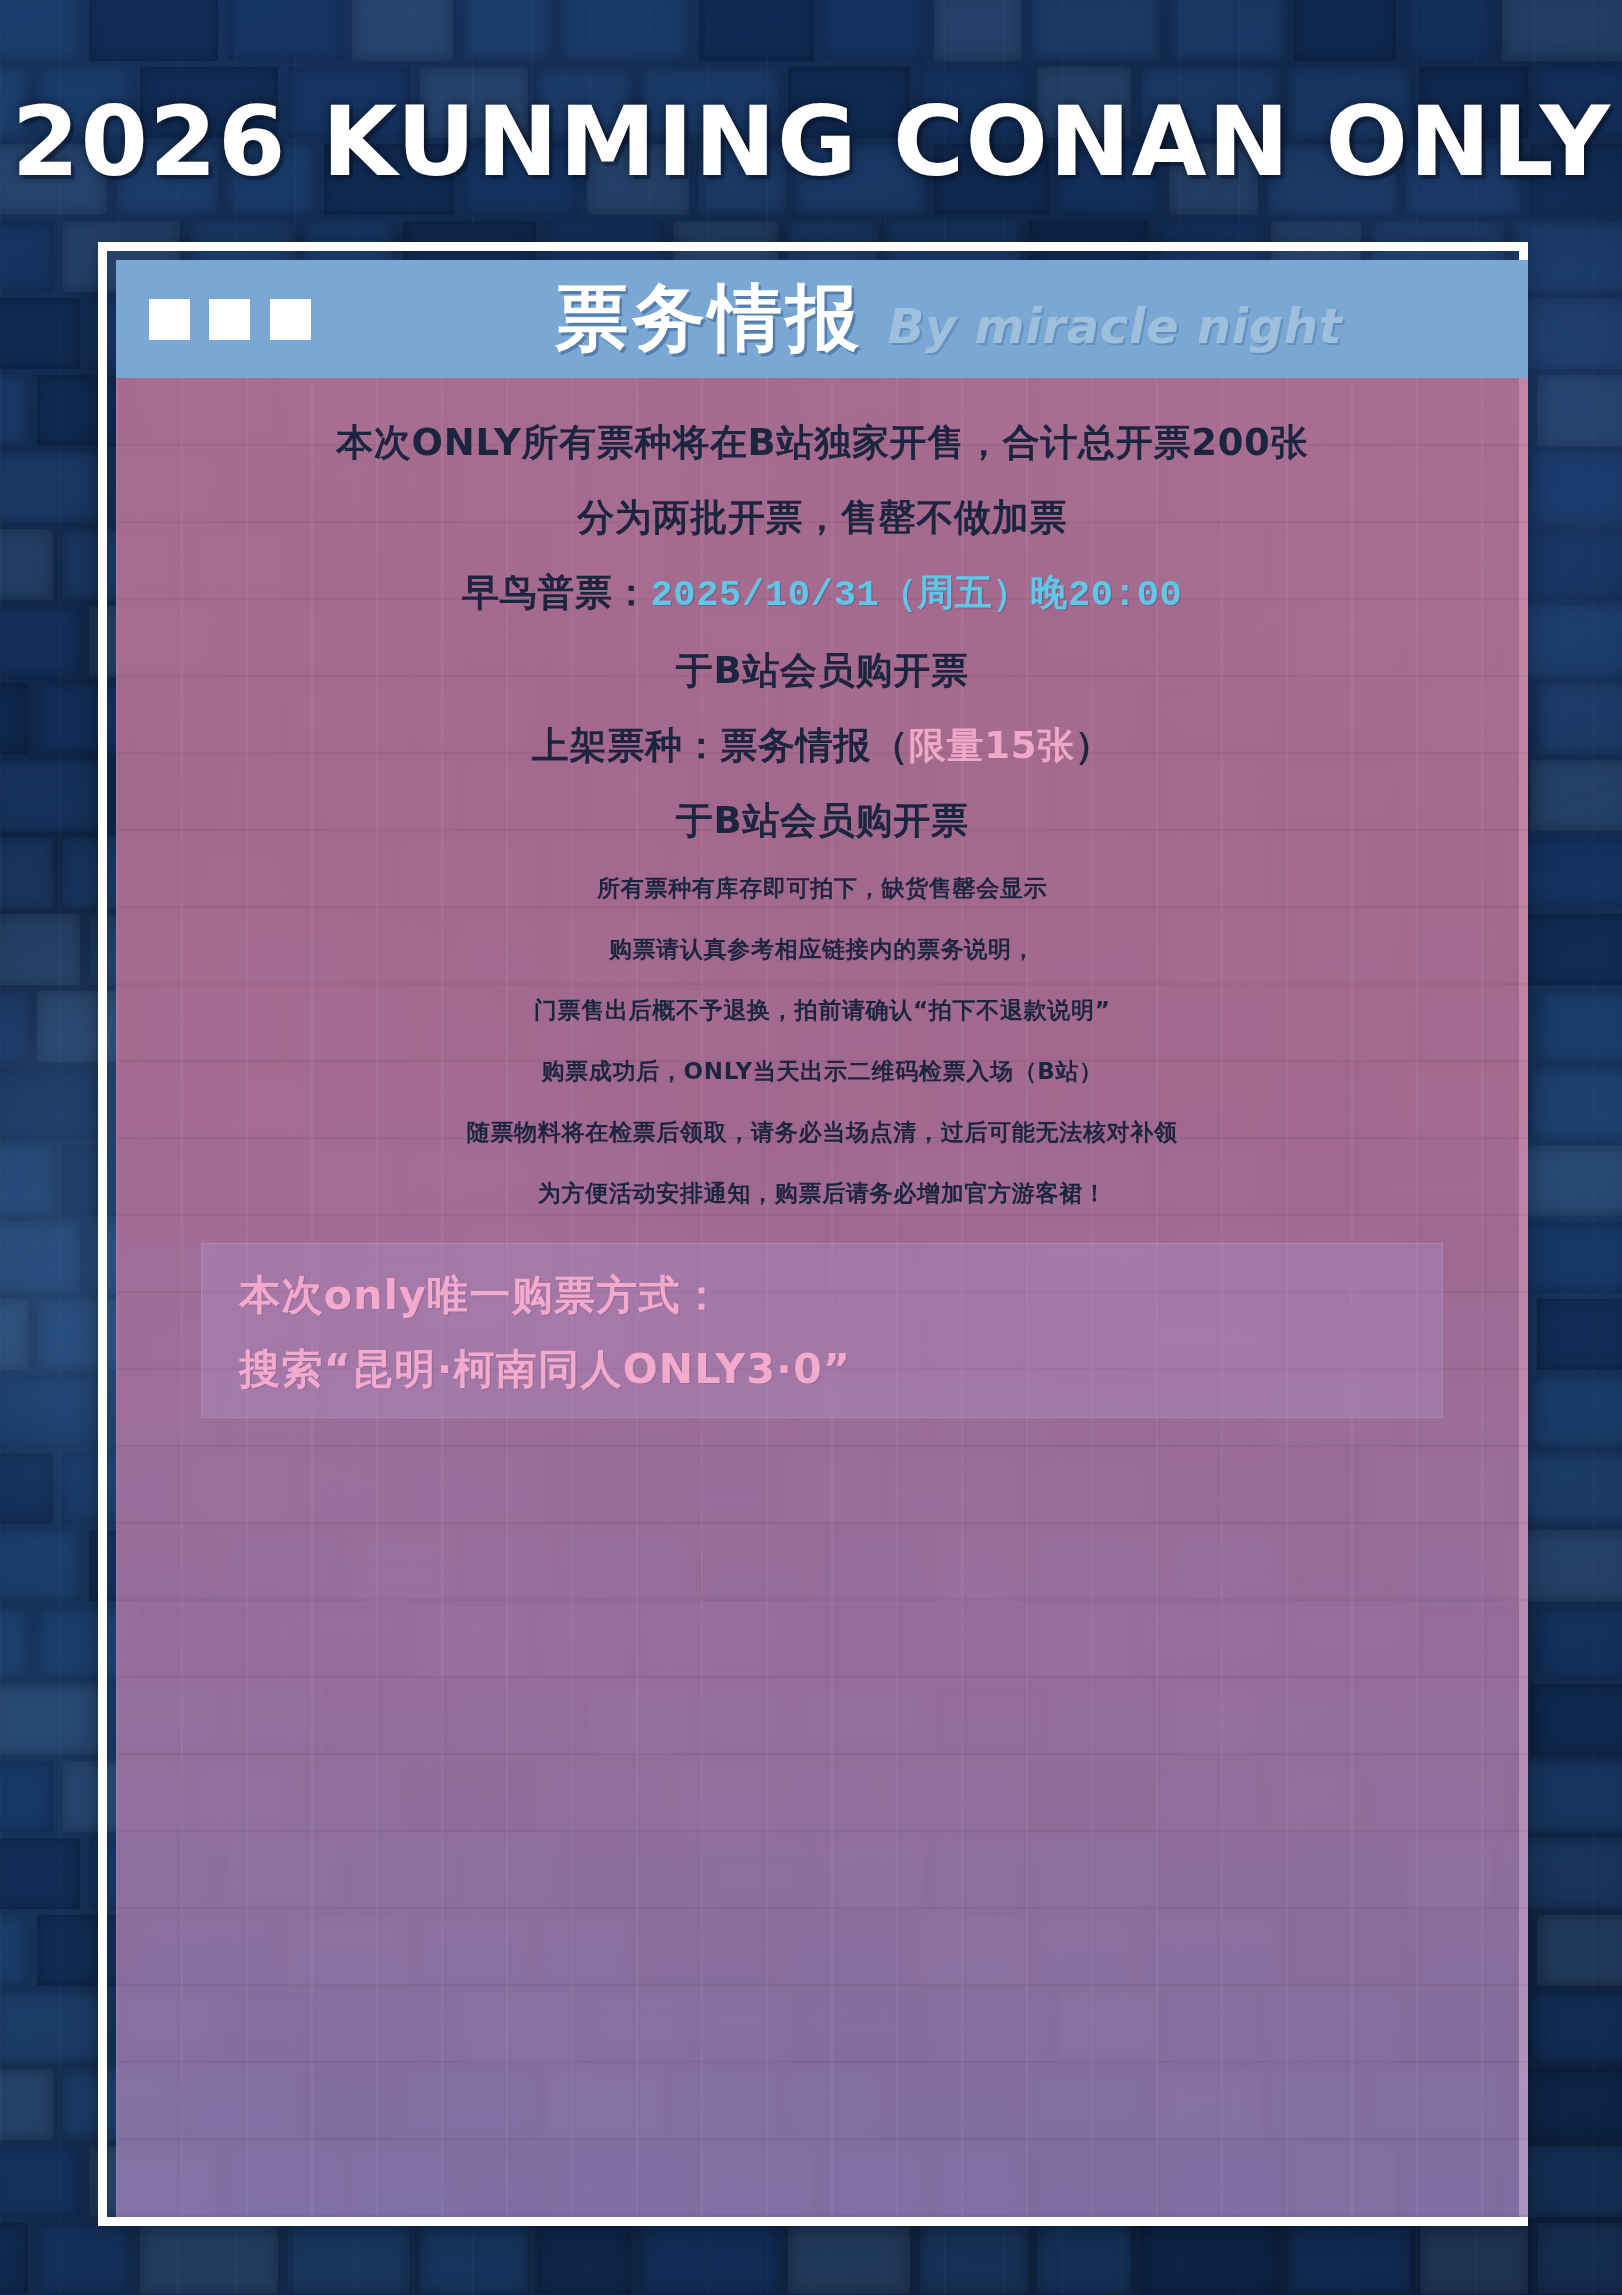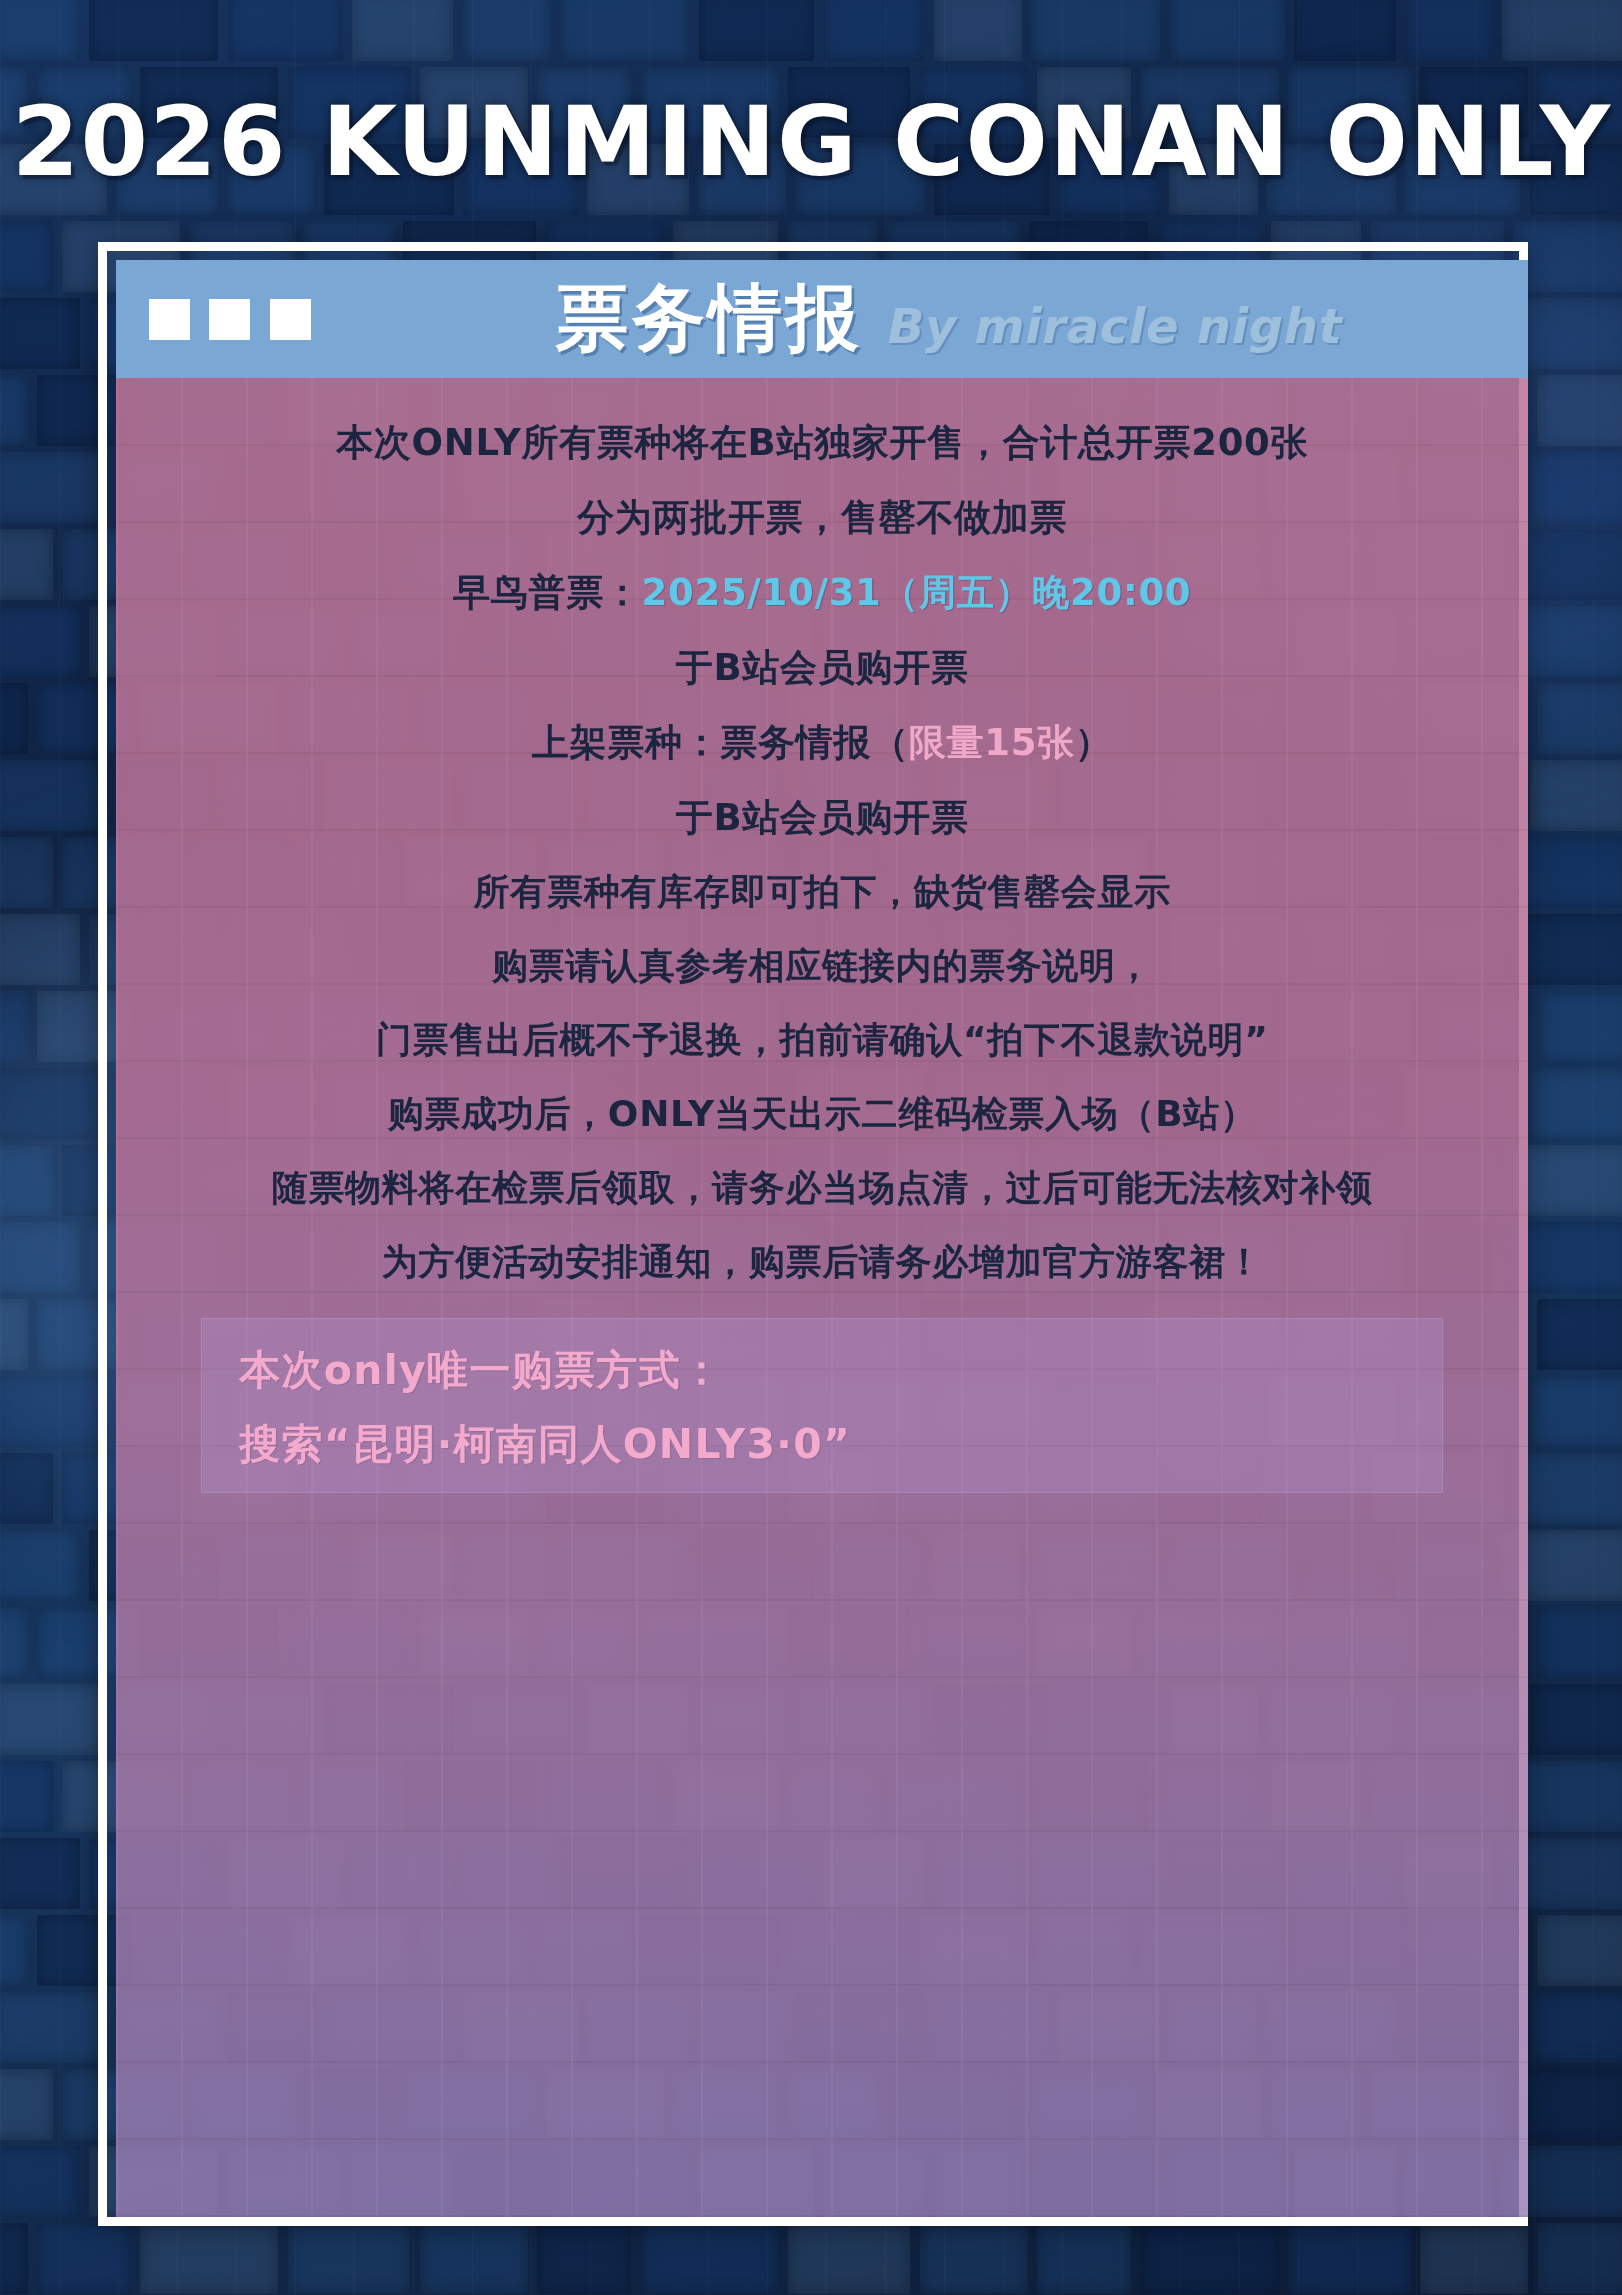--- a/index.html
+++ b/index.html
@@ -181,25 +181,26 @@
     font-size: 37px;
     line-height: 1.0;
     color: #1c2540;
     margin: 0 0 38px 0;
     letter-spacing: 0.7px;
     white-space: nowrap;
   }
   .line .hl {
     color: #5fc8e8;
     text-shadow: 1.3px 1.3px 0 rgba(30,45,80,0.25);
+    font-family: Liberation Mono, monospace;
   }
   .line .pink {
     color: #f0a8c8;
   }
-  .line.small { font-size: 36px; }
+  .line.small { font-size: 23px; }
 
   
   .buy-box {
     position: relative;
     z-index: 2;
     margin: 18.3px 46px 0 46px;
     padding: 30px 37px 26px 37px;
     background: rgba(180,150,210,0.30);
     border: 1.3px solid rgba(255,255,255,0.10);
     text-align: left;

